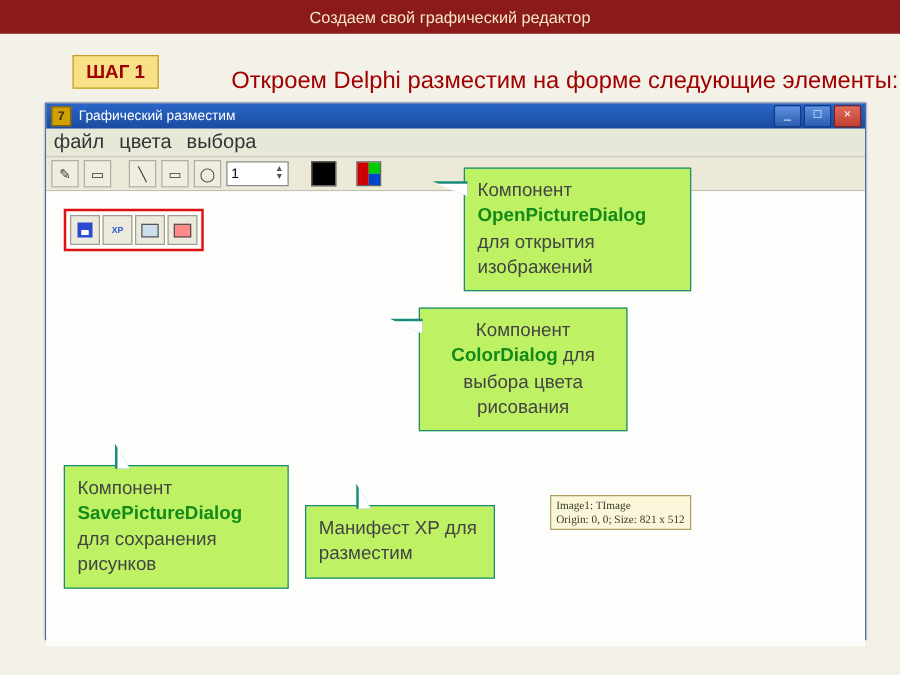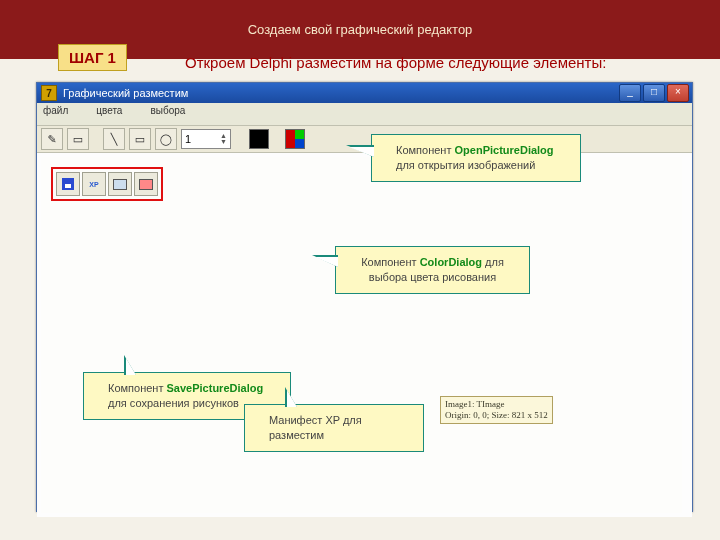--- a/index.html
+++ b/index.html
@@ -9,39 +9,39 @@
     width: 720px;
     height: 540px;
     overflow: hidden;
     position: relative;
   }
   .slide-title {
     background: #8b1a1a;
     color: #f5e6c8;
     text-align: center;
     font-size: 13px;
-    padding: 22px 0;
+    padding: 6px 0;
   }
   .step-badge {
     position: absolute;
     left: 58px;
     top: 44px;
     background: #f8e088;
     border: 1px solid #c0a020;
     color: #a00000;
     font-weight: bold;
     font-size: 15px;
     padding: 4px 10px;
   }
   .instruction {
     position: absolute;
     left: 185px;
     top: 54px;
     color: #a00000;
-    font-size: 15px;
+    font-size: 19px;
   }
   
   .app-window {
     position: absolute;
     left: 36px;
     top: 82px;
     width: 655px;
     height: 428px;
     background: #fff;
     border: 1px solid #4a6ea9;
@@ -86,24 +86,24 @@
     font-family: Arial;
   }
   .close-btn {
     background: linear-gradient(to bottom, #e06a5a, #c04030);
     border-color: #802018;
   }
   .menu-bar {
     height: 18px;
     background: #e8e8d8;
     border-bottom: 1px solid #c0c0b0;
-    font-size: 10px;
+    font-size: 16px;
     padding: 2px 6px;
     display: flex;
-    gap: 28px;
+    gap: 12px;
     color: #333;
   }
   .tool-bar {
     height: 26px;
     background: #ece9d8;
     border-bottom: 1px solid #c0c0b0;
     display: flex;
     align-items: center;
     padding: 0 4px;
     gap: 4px;
@@ -188,34 +188,34 @@
     background: #cde;
   }
   .xp-badge {
     font-size: 7px;
     font-weight: bold;
     color: #2a5ad0;
   }
   
   .callout {
     position: absolute;
-    background: #fef9c3;
+    background: #bef264;
     border: 1.5px solid #1a8a7a;
-    padding: 8px 24px;
-    font-size: 11px;
+    padding: 8px 10px;
+    font-size: 15px;
     line-height: 1.35;
     color: #444;
   }
   .callout .kw {
     color: #138a1a;
     font-weight: bold;
   }
   .callout-1 { left: 371px; top: 134px; width: 160px; }
   .callout-2 { left: 335px; top: 246px; width: 145px; text-align: center; }
-  .callout-3 { left: 51px;  top: 372px; width: 158px; margin-left: 32px; }
+  .callout-3 { left: 51px;  top: 372px; width: 158px; }
   .callout-4 { left: 244px; top: 404px; width: 130px; }
 
   .tooltip-box {
     position: absolute;
     left: 440px;
     top: 396px;
     background: #fbf7da;
     border: 1px solid #b0a060;
     font-size: 9px;
     padding: 2px 4px;

